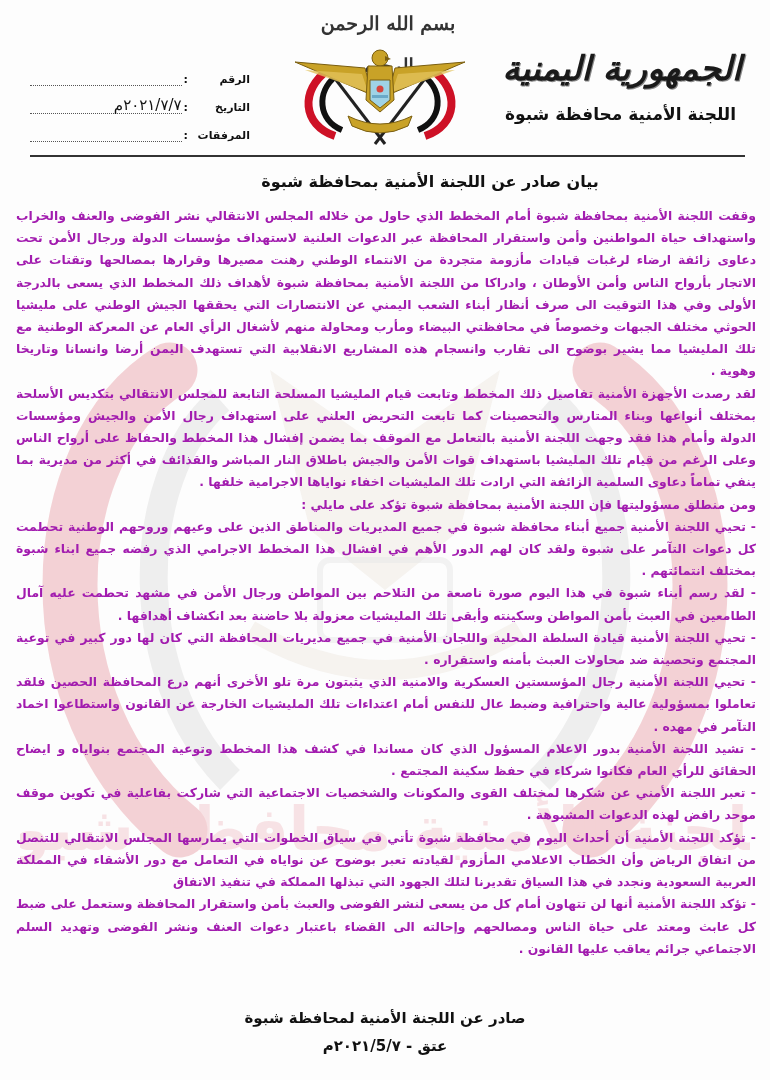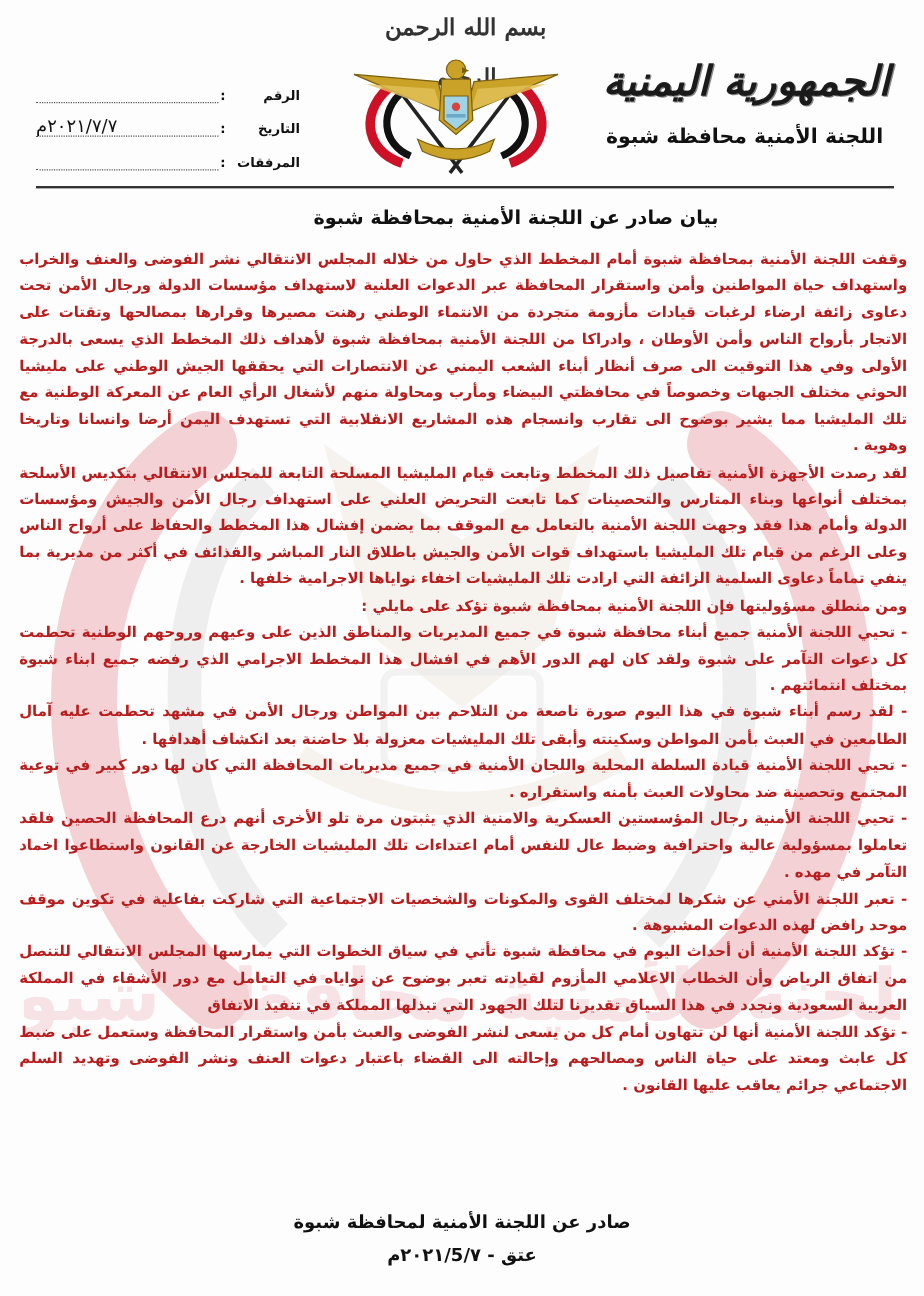--- a/index.html
+++ b/index.html
@@ -112,21 +112,21 @@
     font-weight: bold;
     padding: 0 2px;
   }
   .meta-value {
     flex: 1;
     border-bottom: 1px dotted #555;
     height: 16px;
     font-family: "DejaVu Sans", sans-serif;
     font-size: 15px;
     line-height: 16px;
-    text-align: left;
+    text-align: right;
     color: #111;
     direction: rtl;
   }
   .rule {
     position: absolute;
     left: 30px;
     top: 155px;
     width: 715px;
     height: 2px;
     background: #333;
@@ -150,21 +150,21 @@
     position: absolute;
     right: 14px;
     top: 205px;
     width: 740px;
     font-family: "DejaVu Sans", "Liberation Sans", sans-serif;
     font-size: 12.4px;
     font-weight: bold;
     line-height: 22.2px;
     text-align: justify;
     text-align-last: right;
-    color: #b91c1c;
+    color: #a21caf;
   }
   .para {
     margin: 0;
   }
 
   
   .signature {
     position: absolute;
     left: 0;
     top: 1004px;
@@ -249,20 +249,21 @@
   <div class="title">بيان صادر عن اللجنة الأمنية بمحافظة شبوة</div>
 
   <div class="body-text">
     <p class="para">وقفت اللجنة الأمنية بمحافظة شبوة أمام المخطط الذي حاول من خلاله المجلس الانتقالي نشر الفوضى والعنف والخراب واستهداف حياة المواطنين وأمن واستقرار المحافظة عبر الدعوات العلنية لاستهداف مؤسسات الدولة ورجال الأمن تحت دعاوى زائفة ارضاء لرغبات قيادات مأزومة متجردة من الانتماء الوطني رهنت مصيرها وقرارها بمصالحها وتقتات على الاتجار بأرواح الناس وأمن الأوطان ، وادراكا من اللجنة الأمنية بمحافظة شبوة لأهداف ذلك المخطط الذي يسعى بالدرجة الأولى وفي هذا التوقيت الى صرف أنظار أبناء الشعب اليمني عن الانتصارات التي يحققها الجيش الوطني على مليشيا الحوثي مختلف الجبهات وخصوصاً في محافظتي البيضاء ومأرب ومحاولة منهم لأشغال الرأي العام عن المعركة الوطنية مع تلك المليشيا مما يشير بوضوح الى تقارب وانسجام هذه المشاريع الانقلابية التي تستهدف اليمن أرضا وانسانا وتاريخا وهوية .</p>
     <p class="para">لقد رصدت الأجهزة الأمنية تفاصيل ذلك المخطط وتابعت قيام المليشيا المسلحة التابعة للمجلس الانتقالي بتكديس الأسلحة بمختلف أنواعها وبناء المتارس والتحصينات كما تابعت التحريض العلني على استهداف رجال الأمن والجيش ومؤسسات الدولة وأمام هذا فقد وجهت اللجنة الأمنية بالتعامل مع الموقف بما يضمن إفشال هذا المخطط والحفاظ على أرواح الناس وعلى الرغم من قيام تلك المليشيا باستهداف قوات الأمن والجيش باطلاق النار المباشر والقذائف في أكثر من مديرية بما ينفي تماماً دعاوى السلمية الزائفة التي ارادت تلك المليشيات اخفاء نواياها الاجرامية خلفها .</p>
     <p class="para">ومن منطلق مسؤوليتها فإن اللجنة الأمنية بمحافظة شبوة تؤكد على مايلي :</p>
     <p class="para">- تحيي اللجنة الأمنية جميع أبناء محافظة شبوة في جميع المديريات والمناطق الذين على وعيهم وروحهم الوطنية تحطمت كل دعوات التآمر على شبوة ولقد كان لهم الدور الأهم في افشال هذا المخطط الاجرامي الذي رفضه جميع ابناء شبوة بمختلف انتمائتهم .</p>
     <p class="para">- لقد رسم أبناء شبوة في هذا اليوم صورة ناصعة من التلاحم بين المواطن ورجال الأمن في مشهد تحطمت عليه آمال الطامعين في العبث بأمن المواطن وسكينته وأبقى تلك المليشيات معزولة بلا حاضنة بعد انكشاف أهدافها .</p>
     <p class="para">- تحيي اللجنة الأمنية قيادة السلطة المحلية واللجان الأمنية في جميع مديريات المحافظة التي كان لها دور كبير في توعية المجتمع وتحصينة ضد محاولات العبث بأمنه واستقراره .</p>
     <p class="para">- تحيي اللجنة الأمنية رجال المؤسستين العسكرية والامنية الذي يثبتون مرة تلو الأخرى أنهم درع المحافظة الحصين فلقد تعاملوا بمسؤولية عالية واحترافية وضبط عال للنفس أمام اعتداءات تلك المليشيات الخارجة عن القانون واستطاعوا اخماد التآمر في مهده .</p>
+    <p class="para">- تشيد اللجنة الأمنية بدور الاعلام المسؤول الذي كان مساندا في كشف هذا المخطط وتوعية المجتمع بنواياه و ايضاح الحقائق للرأي العام فكانوا شركاء في حفظ سكينة المجتمع .</p>
     <p class="para">- تعبر اللجنة الأمني عن شكرها لمختلف القوى والمكونات والشخصيات الاجتماعية التي شاركت بفاعلية في تكوين موقف موحد رافض لهذه الدعوات المشبوهة .</p>
     <p class="para">- تؤكد اللجنة الأمنية أن أحداث اليوم في محافظة شبوة تأتي في سياق الخطوات التي يمارسها المجلس الانتقالي للتنصل من اتفاق الرياض وأن الخطاب الاعلامي المأزوم لقيادته تعبر بوضوح عن نواياه في التعامل مع دور الأشقاء في المملكة العربية السعودية ونجدد في هذا السياق تقديرنا لتلك الجهود التي تبذلها المملكة في تنفيذ الاتفاق</p>
     <p class="para">- تؤكد اللجنة الأمنية أنها لن تتهاون أمام كل من يسعى لنشر الفوضى والعبث بأمن واستقرار المحافظة وستعمل على ضبط كل عابث ومعتد على حياة الناس ومصالحهم وإحالته الى القضاء باعتبار دعوات العنف ونشر الفوضى وتهديد السلم الاجتماعي جرائم يعاقب عليها القانون .</p>
   </div>
 
   <div class="signature">
     <div>صادر عن اللجنة الأمنية لمحافظة شبوة</div>
     <div>عتق - ٢٠٢١/5/٧م</div>
   </div>
 

